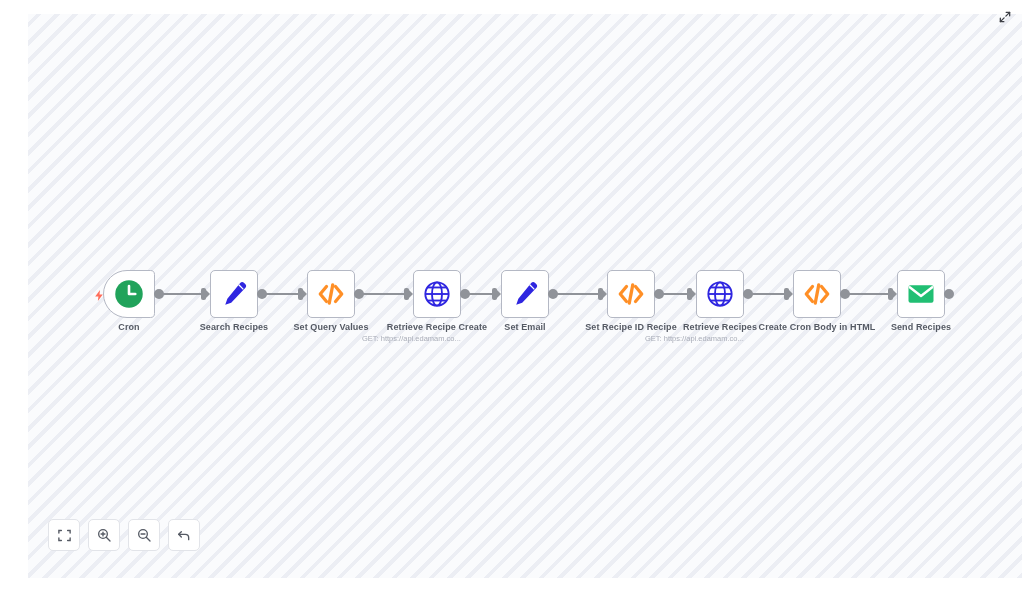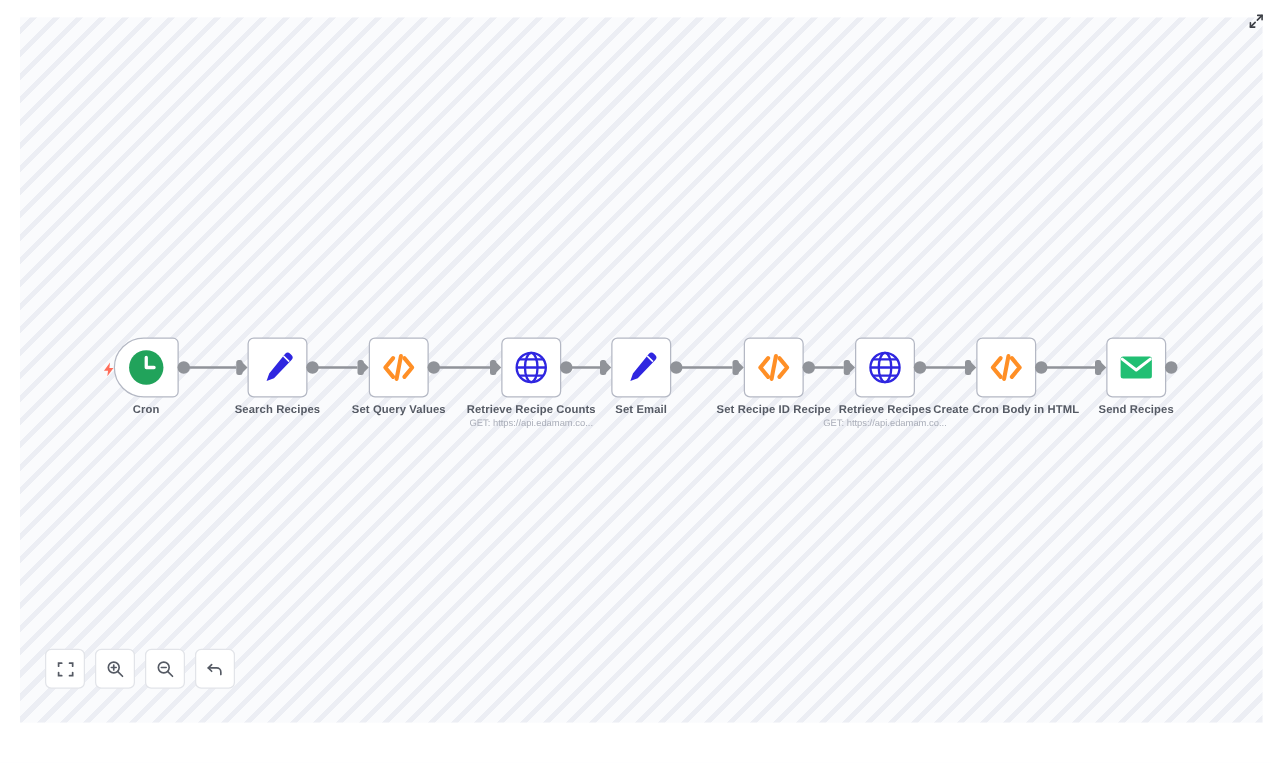--- a/index.html
+++ b/index.html
@@ -15,21 +15,21 @@
   #app {
     position: relative;
     width: 1024px;
     height: 610px;
     background: #ffffff;
   }
 
   
   #canvas {
     position: absolute;
-    left: 16px;
+    left: 28px;
     top: 14px;
     width: 994px;
     height: 564px;
     background-color: #fbfbfd;
     background-image: repeating-linear-gradient(
         -45deg,
         #eceef4 0px,
         #eceef4 4px,
         #fafbfd 4px,
         #fafbfd 13px
@@ -91,21 +91,20 @@
     color: #555a64;
     line-height: 11px;
     letter-spacing: 0.1px;
   }
 
   .node-subtitle {
     position: absolute;
     left: -75px;
     top: 40px;
     width: 150px;
-    text-align: center;
     font-size: 7.5px;
     font-weight: normal;
     color: #a9adb8;
     line-height: 10px;
     white-space: nowrap;
     overflow: hidden;
     text-overflow: ellipsis;
   }
 
   
@@ -246,21 +245,21 @@
             <span>
               <svg width="28" height="28" viewBox="0 0 24 24" fill="none" stroke="#2f26e0" stroke-width="1.6">
                 <circle cx="12" cy="12" r="10"></circle>
                 <ellipse cx="12" cy="12" rx="4.3" ry="10"></ellipse>
                 <path d="M2 12 H22"></path>
                 <path d="M3.6 6.4 H20.4"></path>
                 <path d="M3.6 17.6 H20.4"></path>
               </svg>
             </span>
           </div>
-          <div class="node-caption">Retrieve Recipe Counts</div>
+          <div class="node-caption">Retrieve Recipe Create</div>
           <div class="node-subtitle">GET: https://api.edamam.co...</div>
           <div class="ep-in" style="left: -33px;"></div>
           <div class="ep-out" style="left: 23px;"></div>
         </div>
         <div class="conn" style="left: 441px; top: 279px; width: 23px;"></div>
         <div class="node-wrap" style="left: 497px; top: 280px;">
           <div class="node-box">
             <span>
               <svg width="28" height="28" viewBox="0 0 24 24">
                 <path d="M17.3 2.6 a2.4 2.4 0 0 1 3.4 0 l0.9 0.9 a2.4 2.4 0 0 1 0 3.4 L9.6 19.4 l-5.1 1.8 1.8-5.1 z" fill="#2f26e0"></path>

